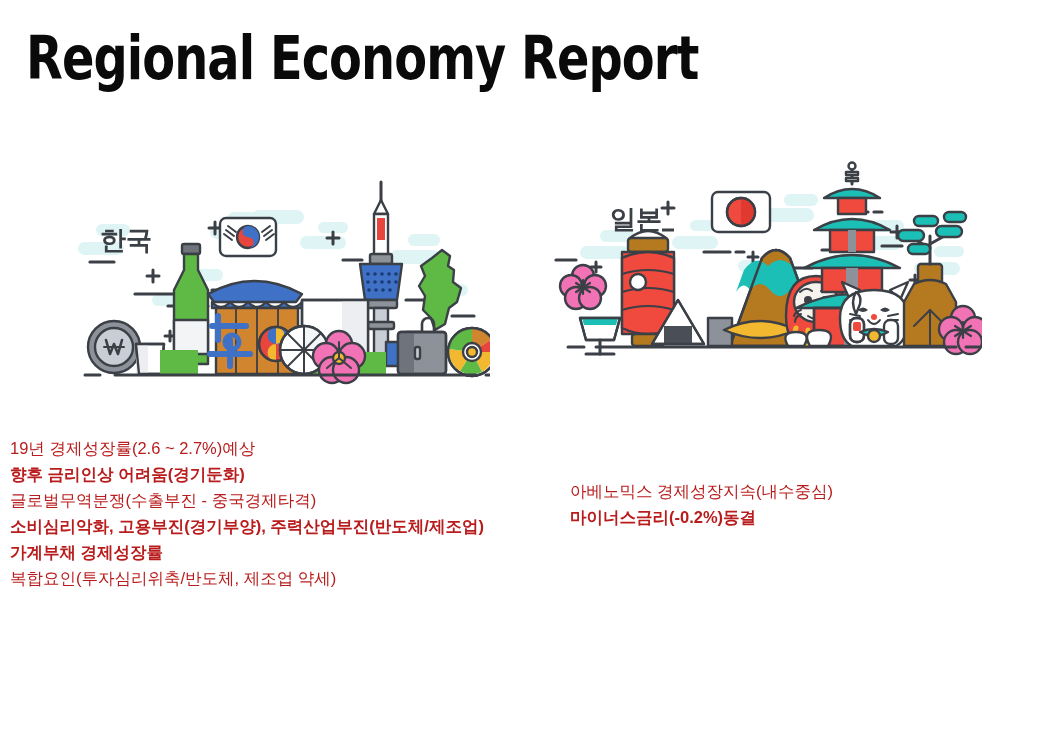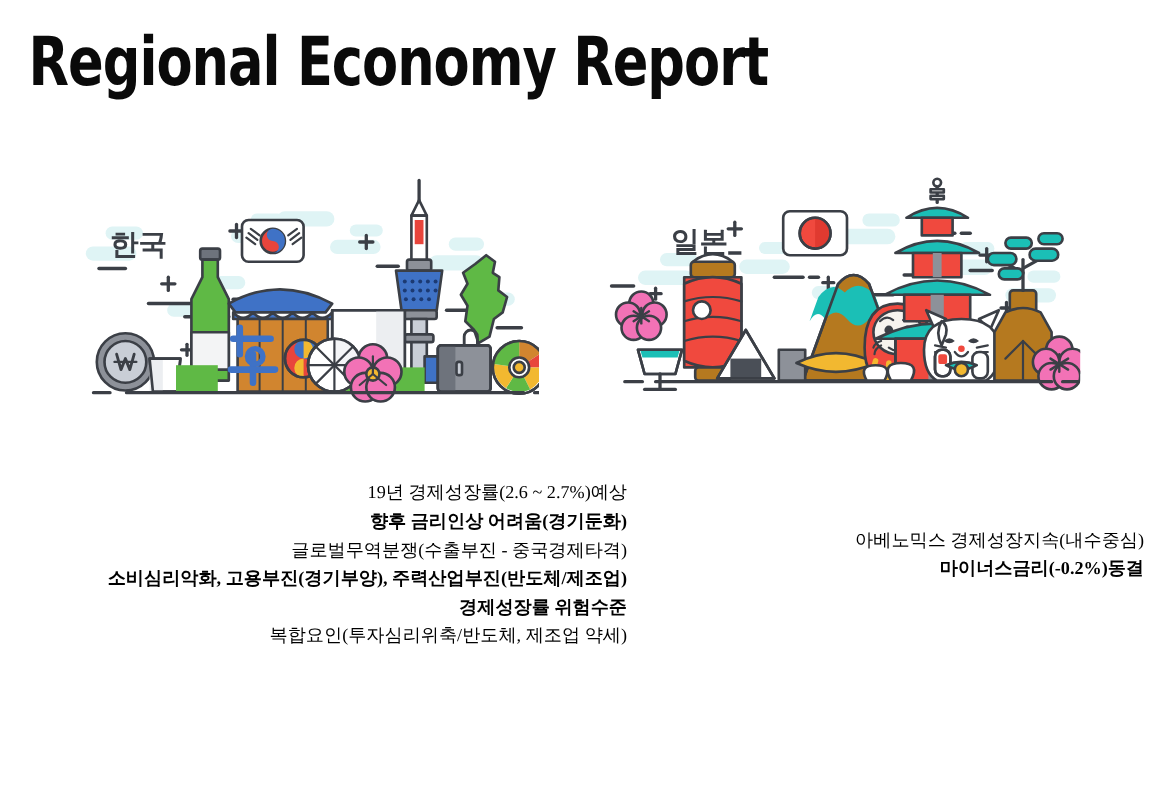--- a/index.html
+++ b/index.html
@@ -18,27 +18,27 @@
     font-size: 52px; font-weight: 700;
     letter-spacing: -1px;
     color: #0a0a0a;
     transform: scaleX(0.92) scaleY(1.18);
     transform-origin: left top;
     white-space: nowrap;
   }
 
   
   .panel { position: absolute; }
-  #panel-korea { left: 60px; top: 146px; width: 430px; height: 240px; }
+  #panel-korea { left: 60px; top: 164px; width: 430px; height: 240px; }
   #panel-japan { left: 552px; top: 150px; width: 430px; height: 240px; }
 
   .illus { position: absolute; left: 0; top: 0; width: 100%; height: 100%; }
 
   
-  .textblock { position: absolute; text-align: right; color: #000000; font-family: Liberation Serif, serif; }
+  .textblock { position: absolute; text-align: left; color: #b91c1c; }
   #text-korea { left: 10px; top: 435px; width: 560px; }
   #text-japan { left: 570px; top: 478px; width: 470px; }
   .tline { font-size: 16.5px; line-height: 26px; white-space: nowrap; font-weight: 400; }
   .tline.bold { font-weight: 700; }
 </style>
 </head>
 <body>
 
 <div id="page">
 
@@ -496,21 +496,21 @@
       <text x="58" y="78" font-family="DejaVu Sans, sans-serif" font-size="26" font-weight="700" fill="#3b3f46">일본</text>
       <line x1="110" y1="80" x2="122" y2="80" stroke="#3b3f46" stroke-width="3"></line>
     </svg>
   </div>
 
   <div class="textblock" id="text-korea">
     <div class="tline">19년 경제성장률(2.6 ~ 2.7%)예상</div>
     <div class="tline bold">향후 금리인상 어려움(경기둔화)</div>
     <div class="tline">글로벌무역분쟁(수출부진 - 중국경제타격)</div>
     <div class="tline bold">소비심리악화, 고용부진(경기부양), 주력산업부진(반도체/제조업)</div>
-    <div class="tline bold">경제성장률 위험수준</div>
+    <div class="tline bold">가계부채 경제성장률</div>
     <div class="tline">복합요인(투자심리위축/반도체, 제조업 약세)</div>
   </div>
 
   <div class="textblock" id="text-japan">
     <div class="tline">아베노믹스 경제성장지속(내수중심)</div>
     <div class="tline bold">마이너스금리(-0.2%)동결</div>
   </div>
 
 </div>
 

